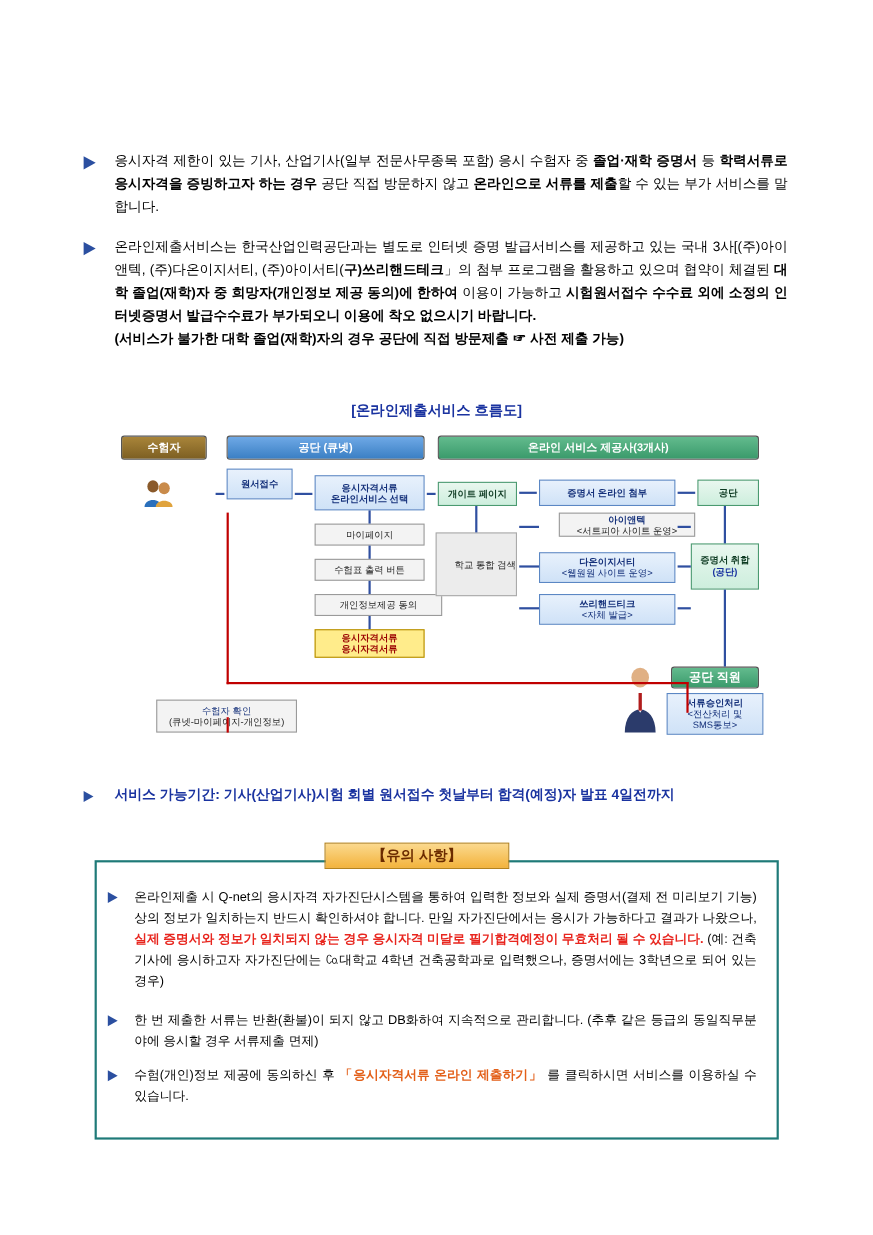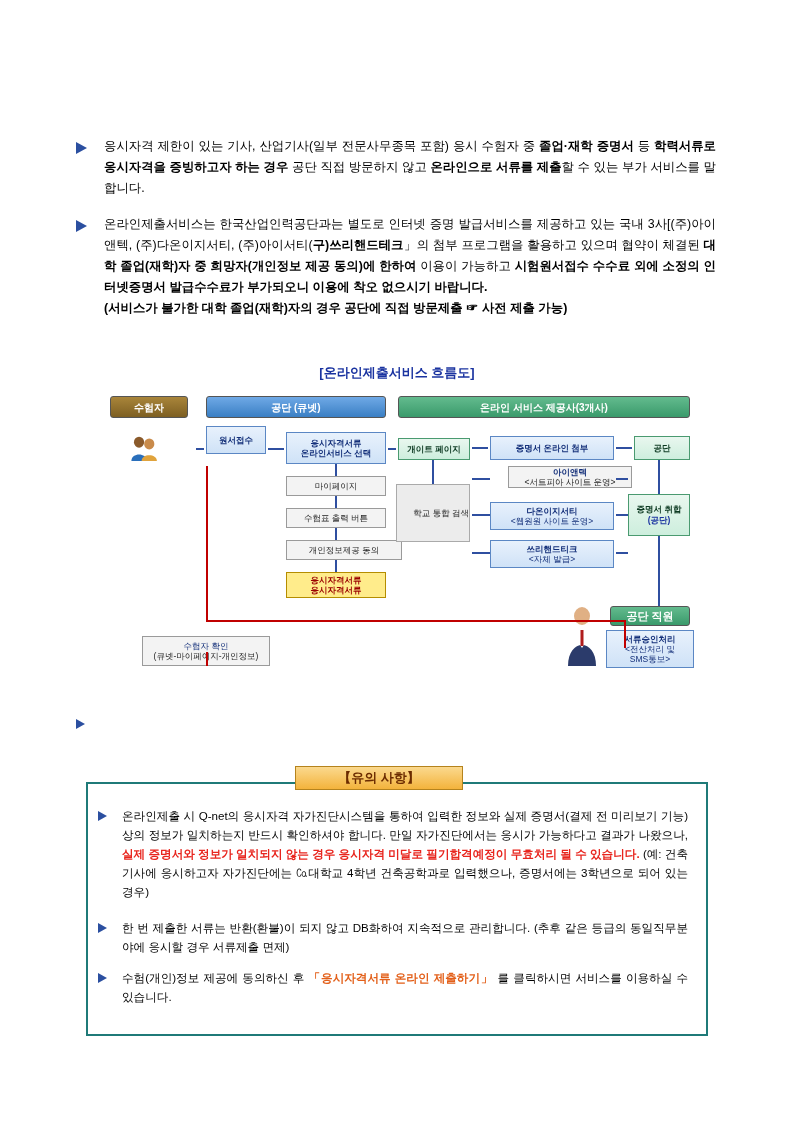--- a/index.html
+++ b/index.html
@@ -332,20 +332,21 @@
     <div class="ln" style="left:548px; top:70px; width:2px; height:34px;"></div>
     <div class="ln" style="left:548px; top:146px; width:2px; height:70px;"></div>
 
     <div class="ln red" style="left:96px; top:230px; width:420px; height:2px;"></div>
     <div class="ln red" style="left:514px; top:230px; width:2px; height:28px;"></div>
     <div class="ln red" style="left:96px; top:76px; width:2px; height:156px;"></div>
     <div class="ln red" style="left:96px; top:262px; width:2px; height:14px;"></div>
   </div>
 
   <div class="bullet-arrow small" style="left:76px; top:719px;"></div>
+  <div class="service-line">서비스 가능기간: 기사(산업기사)시험 회별 원서접수 첫날부터 합격(예정)자 발표 4일전까지</div>
 
   <div class="notice-box"></div>
   <div class="notice-title">【유의 사항】</div>
 
   <div class="bullet-arrow small" style="left:98px; top:811px;"></div>
   <div class="notice-item n1" id="notice-1"><span>온라인제출 시 </span><span>Q-net의 응시자격 자가진단시스템을 통하여 입력한 정보와 실제 증명서(결제 전 미리보기 기능)상의 정보가 일치하는지 반드시 확인</span><span>하셔야 합니다. 만일 자가진단에서는 응시가 가능하다고 결과가 나왔으나, </span><span class="red">실제 증명서와 정보가 일치되지 않는 경우 응시자격 미달로 필기합격예정이 무효처리 될 수 있습니다.</span><span> (예: 건축기사에 응시하고자 자가진단에는 ㏇대학교 4학년 건축공학과로 입력했으나, 증명서에는 3학년으로 되어 있는 경우)</span></div>
 
   <div class="bullet-arrow small" style="left:98px; top:923px;"></div>
   <div class="notice-item n2" id="notice-2"><span>한 번 제출한 서류는 반환(환불)이 되지 않고 DB화하여 지속적으로 관리합니다. (추후 같은 등급의 동일직무분야에 응시할 경우 서류제출 면제)</span></div>
 

